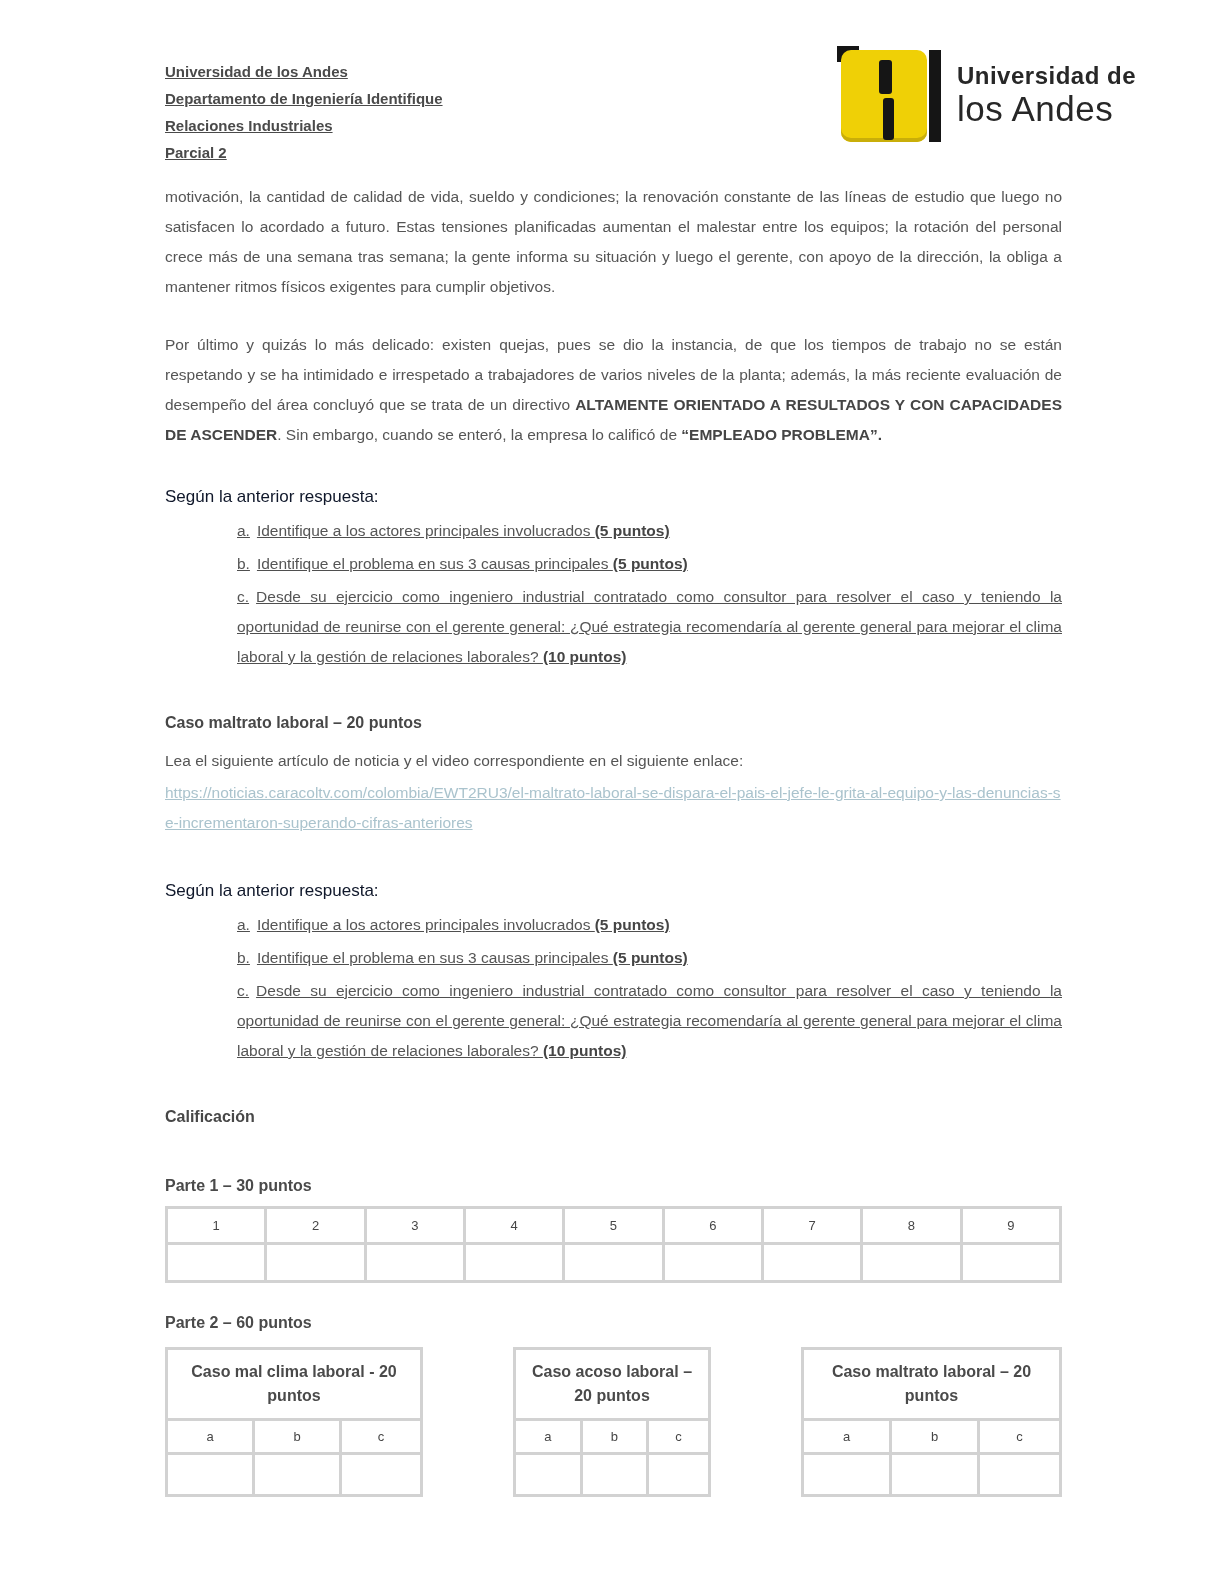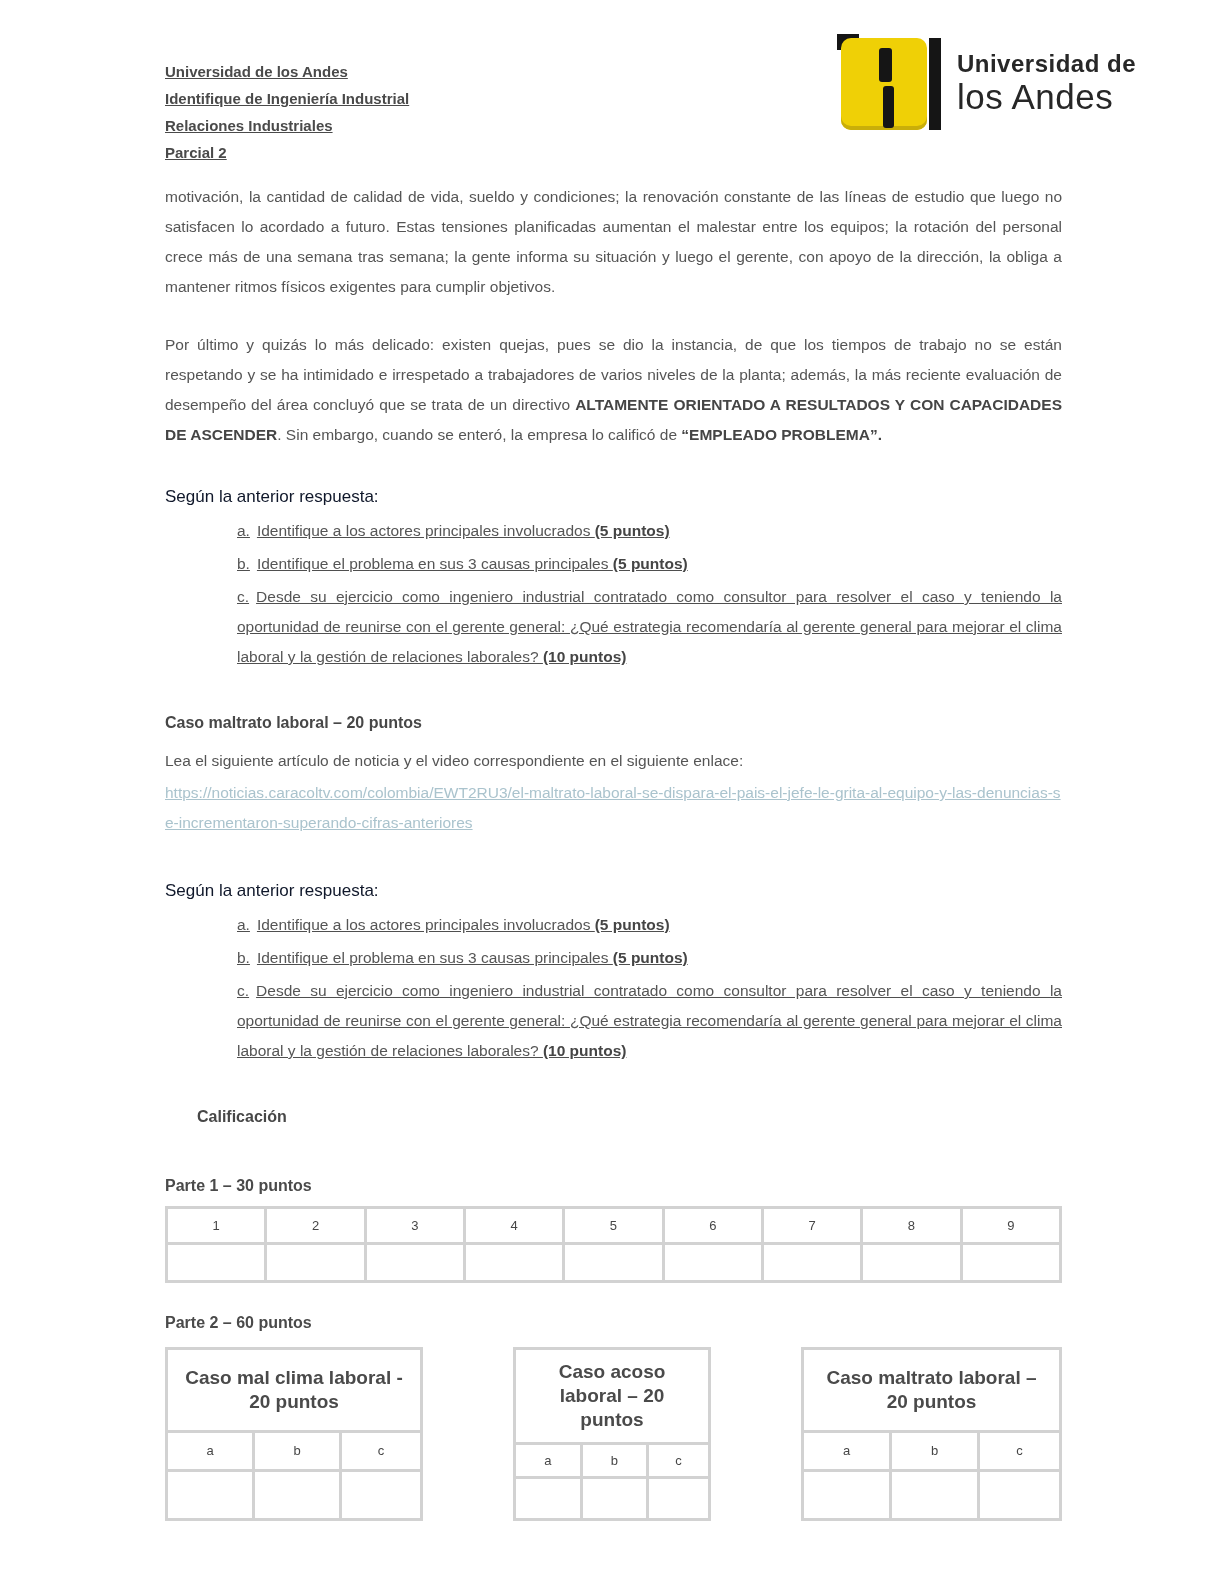--- a/index.html
+++ b/index.html
@@ -13,21 +13,21 @@
     background:#ffffff;
     padding:58px 162px 0 165px;
     overflow:hidden;
     color:#4f4f4f;
   }
 
   
   .header-line { font-size:15px; line-height:27px; font-weight:bold; color:#4a4a4a;text-decoration:underline; }
 
   .logo {
-    position:absolute; top:32px; right:88px;
+    position:absolute; top:44px; right:88px;
     display:flex; align-items:center;justify-content:space-between;
   }
   .logo-mark { position:relative; width:112px; height:102px; }
   .lm-notch { position:absolute; left:0; top:2px; width:22px; height:16px; background:#151515; }
   .lm-yellow {
     position:absolute; left:4px; top:6px; width:86px; height:92px;
     background:#efd006; border-radius:10px;
     box-shadow:inset 0 -4px 0 #c9ae09;
   }
   .lm-glyph-top { position:absolute; left:38px; top:10px; width:13px; height:34px; background:#151515; border-radius:3px; }
@@ -53,47 +53,47 @@
 
   .case-title { margin-top:38px; font-size:16px; font-weight:bold; color:#474747; line-height:26px; }
   .case-instruction { margin-top:10px; font-size:15.5px; line-height:30px; color:#555555; }
   .case-link {
     display:block; margin-top:2px; max-width:897px;
     font-size:15.5px; line-height:30px;
     color:#aac3cd; text-decoration:underline;
     word-break:break-all; cursor:pointer;
   }
 
-  .grading-title { margin-top:38px; font-size:16px; font-weight:bold; color:#474747; line-height:26px;margin-left:32px; }
+  .grading-title { margin-top:38px; font-size:16px; font-weight:bold; color:#474747; line-height:26px; }
   .part-label { margin-top:44px; font-size:16px; font-weight:bold; color:#4a4a4a; line-height:24px; }
 
   table { border-collapse:collapse; background:#ffffff; }
   td, th { border:3px solid #d2d2d2; text-align:center; vertical-align:middle; }
 
   .part1-table { margin-top:8px; width:897px; }
   .part1-table .num-row td { height:36px; font-size:13px; color:#464646; }
   .part1-table .empty-row td { height:38px; }
 
   .tables-row { margin-top:12px; width:897px; display:flex; justify-content:space-between; }
   .mini-table th {
     height:62px; padding:10px 10px;
-    font-size:19px; font-weight:bold; color:#4a4a4a; line-height:24px;
+    font-size:16px; font-weight:bold; color:#4a4a4a; line-height:24px;
   }
   .mini-table .letter-row td { height:34px; font-size:13px; color:#464646; }
   .mini-table .empty-row td { height:42px; }
   .mini-a { width:258px; } .mini-b { width:198px; } .mini-c { width:261px; }
 </style>
 </head>
 <body>
 
 <div class="page">
 
   <div class="header-block">
     <div class="header-line">Universidad de los Andes</div>
-    <div class="header-line">Identifique de Ingeniería Industrial</div>
+    <div class="header-line">Departamento de Ingeniería Identifique</div>
     <div class="header-line">Relaciones Industriales</div>
     <div class="header-line">Parcial 2</div>
   </div>
 
   <div class="logo">
     <div class="logo-mark">
       <div class="lm-notch"></div>
       <div class="lm-yellow">
         <div class="lm-glyph-top"></div>
         <div class="lm-glyph-bottom"></div>

